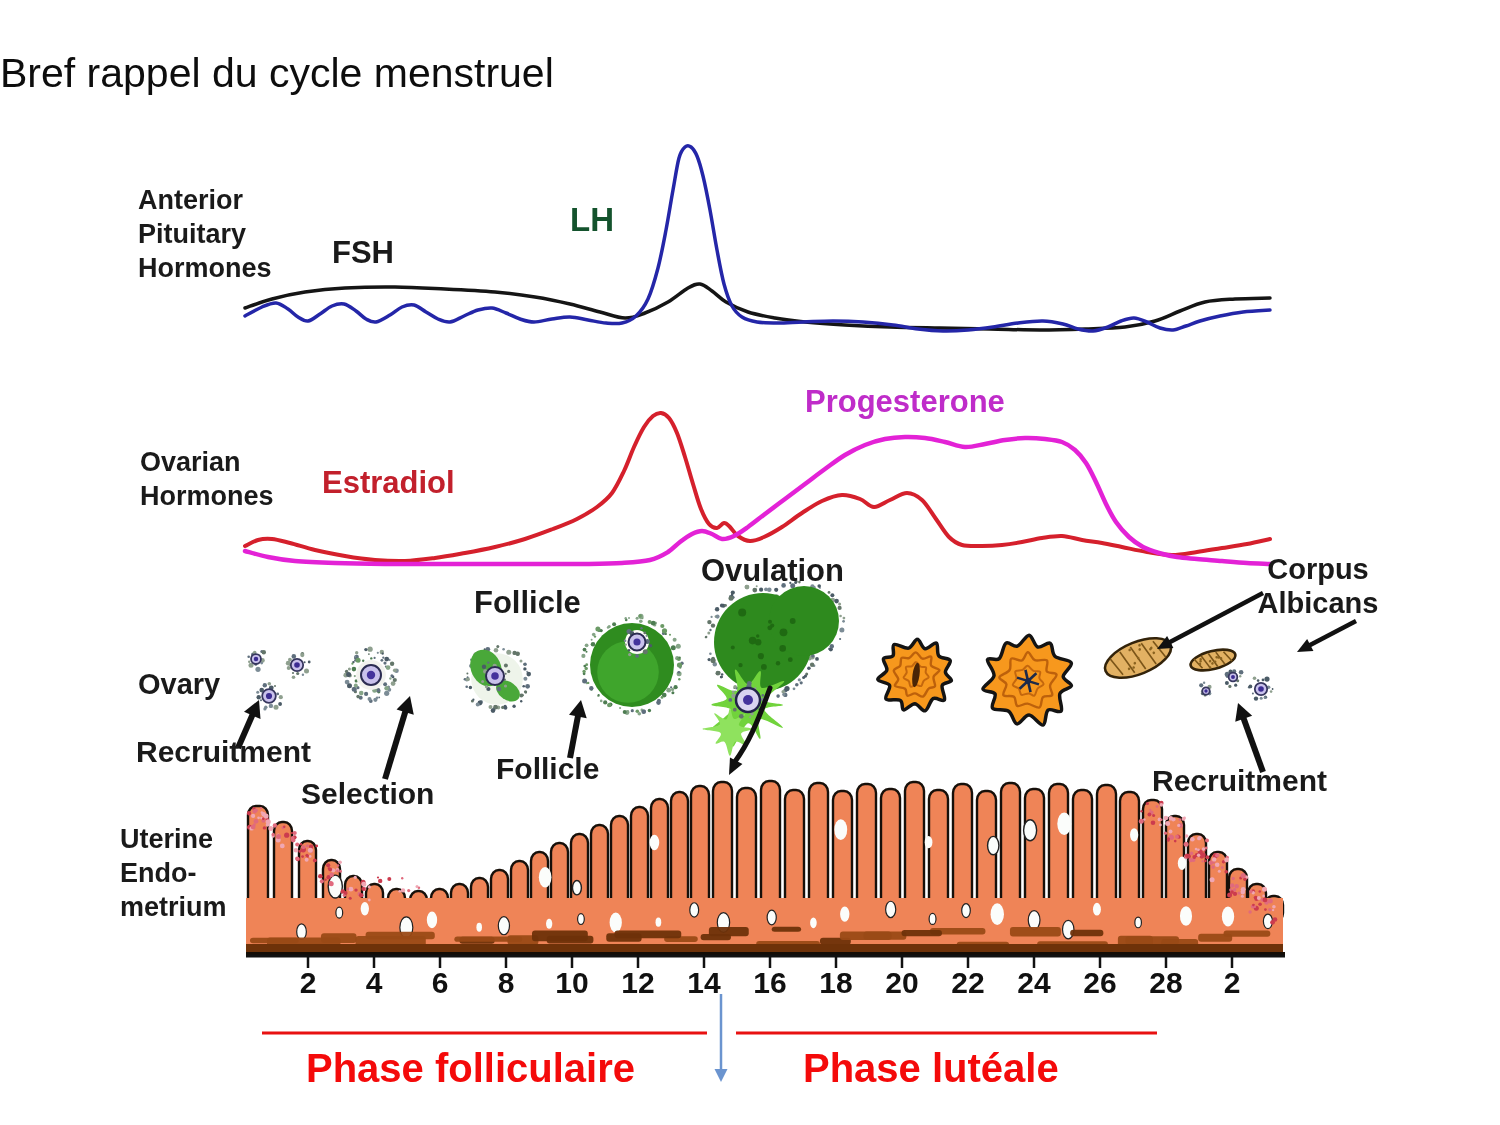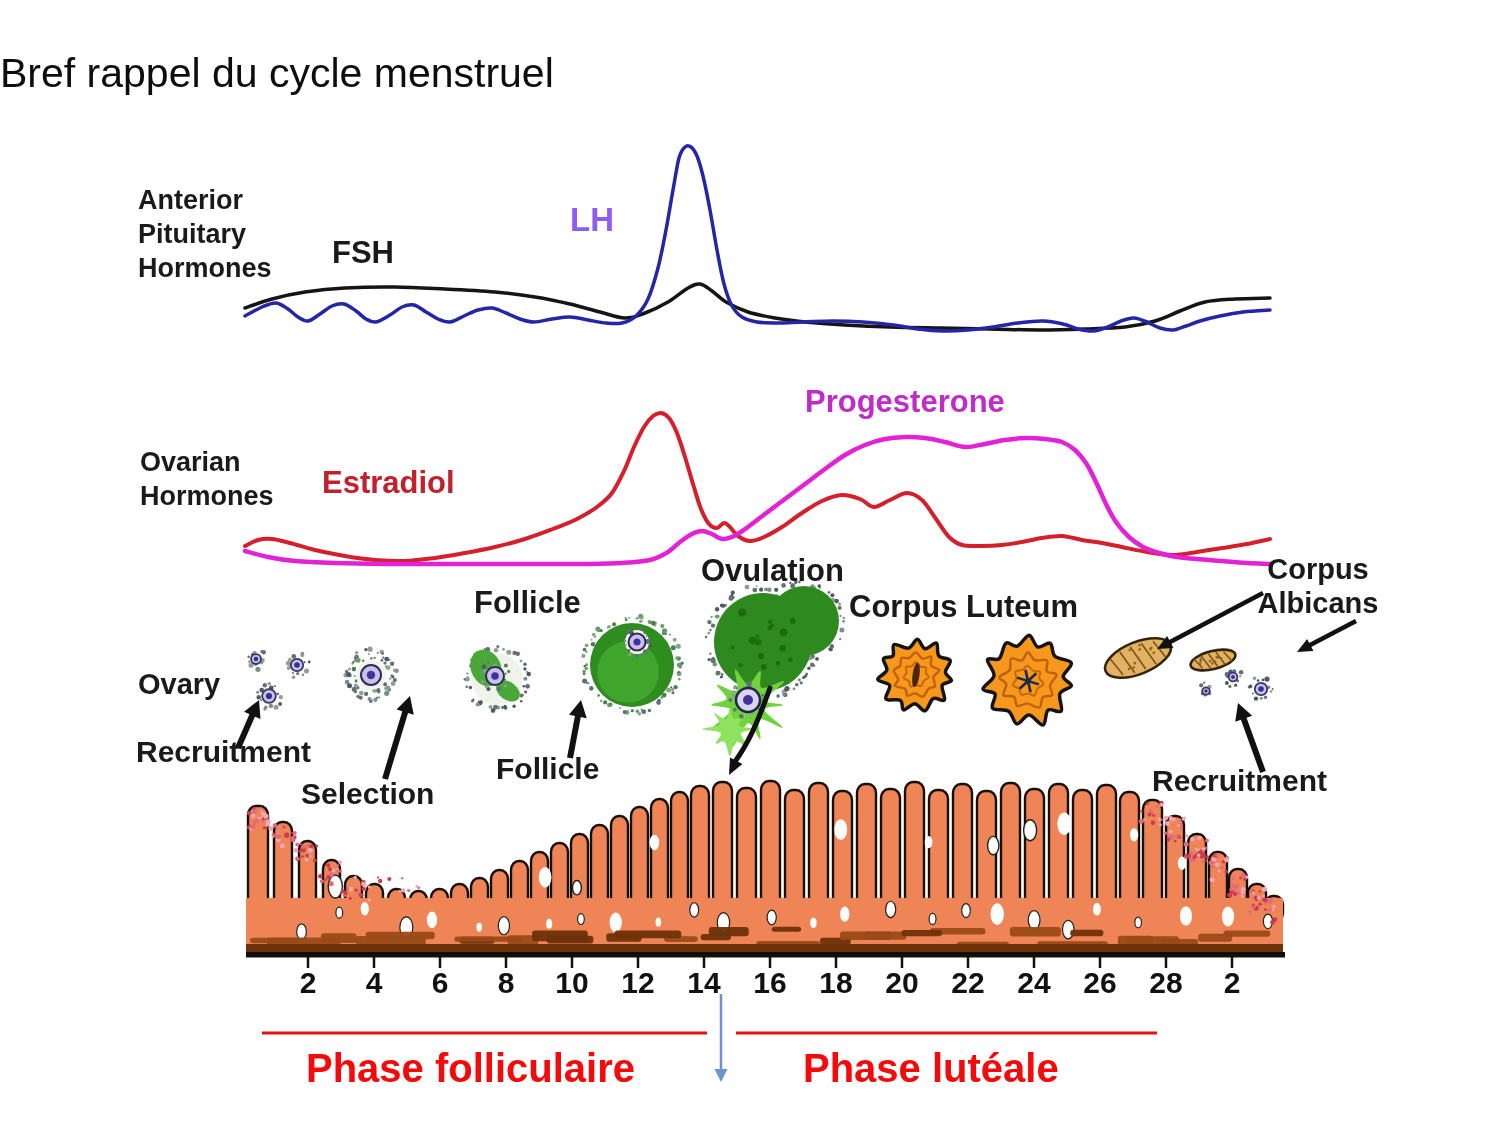--- a/index.html
+++ b/index.html
@@ -999,42 +999,46 @@
     </svg>
 
   <div class="title">Bref rappel du cycle menstruel</div>
 
   <div class="lbl" style="left:138px;top:183px;font-size:27px;">
     <div>Anterior</div>
     <div>Pituitary</div>
     <div>Hormones</div>
   </div>
   <div class="lbl" style="left:332px;top:236px;font-size:31px;text-align:center;">FSH</div>
-  <div class="lbl" style="left:570px;top:203px;font-size:33px;color:#8b5cf6;">LH</div>
+  <div class="lbl" style="left:570px;top:203px;font-size:33px;color:#14532d;">LH</div>
 
   <div class="lbl" style="left:140px;top:445px;font-size:27px;">
     <div>Ovarian</div>
     <div>Hormones</div>
   </div>
   <div class="lbl" style="left:322px;top:466px;font-size:31px;color:#c2202c;">Estradiol</div>
   <div class="lbl" style="left:805px;top:385px;font-size:31px;color:#bf2cc9;">Progesterone</div>
   <div class="lbl" style="left:701px;top:554px;font-size:31px;">Ovulation</div>
 
   <div class="lbl" style="left:138px;top:667px;font-size:29px;">Ovary</div>
   <div class="lbl" style="left:474px;top:586px;font-size:31px;">Follicle</div>
-  <div class="lbl" style="left:849px;top:590px;font-size:31px;">Corpus Luteum</div>
   <div class="lbl" style="left:1236px;top:552px;font-size:29px;width:164px;text-align:center;">
     <div>Corpus</div>
     <div>Albicans</div>
   </div>
   <div class="lbl" style="left:136px;top:735px;font-size:30px;">Recruitment</div>
   <div class="lbl" style="left:301px;top:777px;font-size:30px;">Selection</div>
   <div class="lbl" style="left:496px;top:752px;font-size:30px;">Follicle</div>
   <div class="lbl" style="left:1152px;top:764px;font-size:30px;">Recruitment</div>
 
+  <div class="lbl" style="left:120px;top:822px;font-size:27px;">
+    <div>Uterine</div>
+    <div>Endo-</div>
+    <div>metrium</div>
+  </div>
 
   <div id="day-labels">
       <div class="day" style="left: 284px;">2</div>
       <div class="day" style="left: 350px;">4</div>
       <div class="day" style="left: 416px;">6</div>
       <div class="day" style="left: 482px;">8</div>
       <div class="day" style="left: 548px;">10</div>
       <div class="day" style="left: 614px;">12</div>
       <div class="day" style="left: 680px;">14</div>
       <div class="day" style="left: 746px;">16</div>

